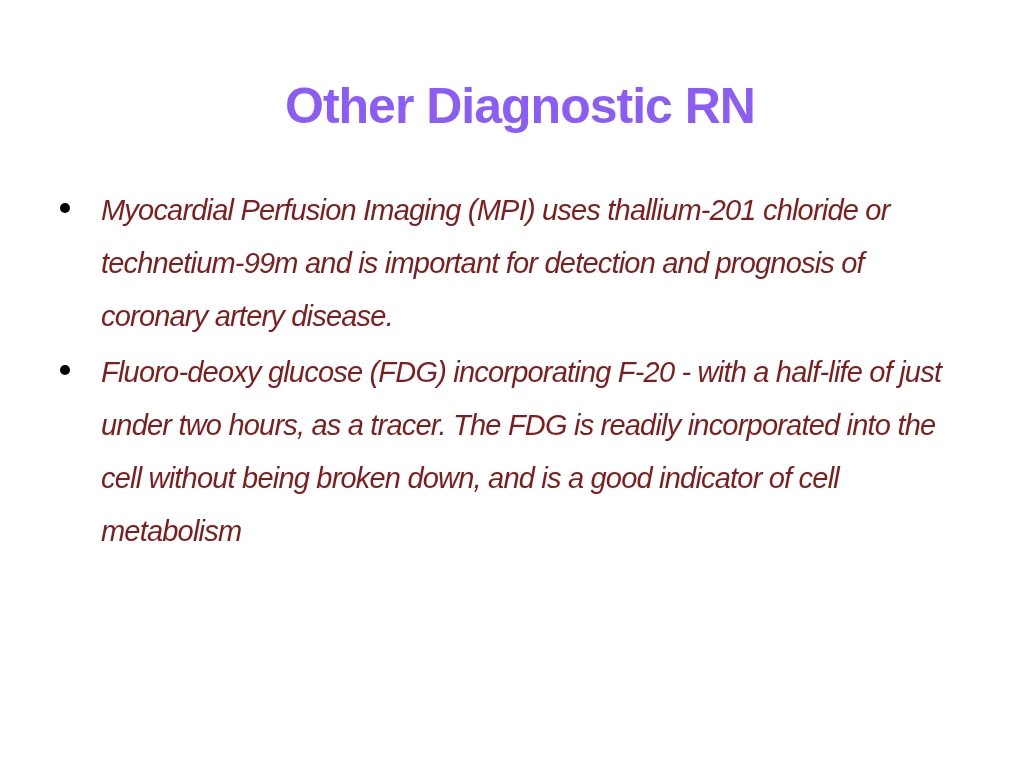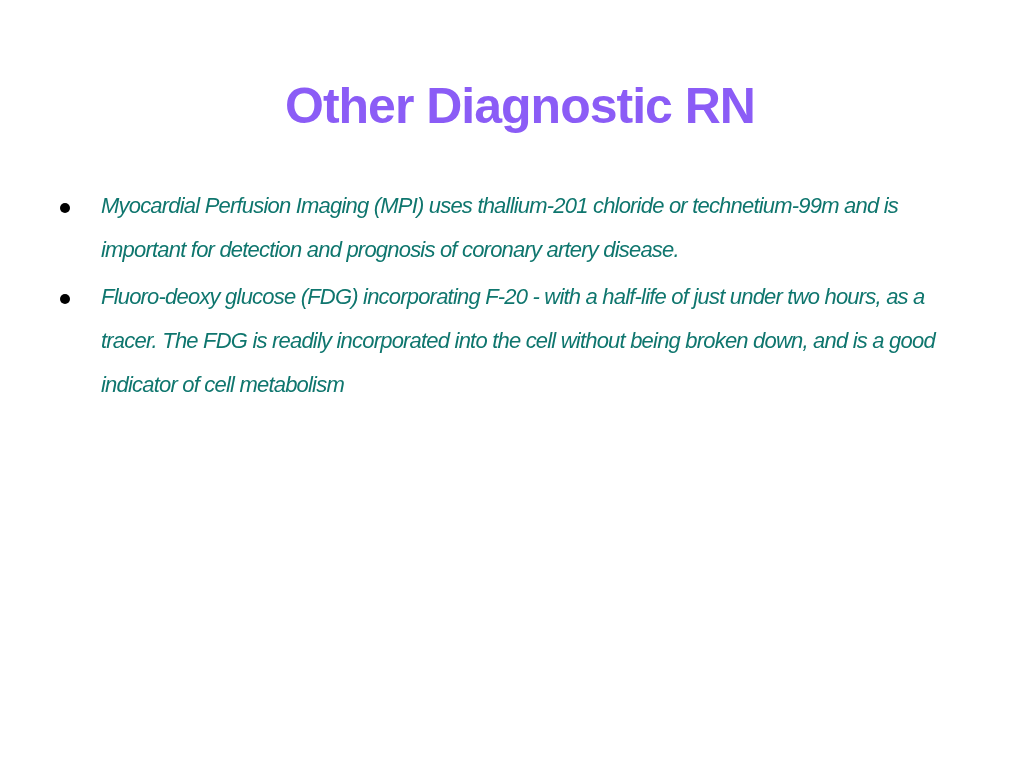--- a/index.html
+++ b/index.html
@@ -42,24 +42,24 @@
       width: 920px;
       margin: 0;
       padding: 0;
       list-style: none;
     }
     .bullet-item {
       position: relative;
       padding-left: 45px;
       font-family: "Liberation Sans", sans-serif;
       font-style: italic;
-      font-size: 22px;
-      line-height: 44px;
+      font-size: 29px;
+      line-height: 53px;
       letter-spacing: -0.8px;
-      color: #0f766e;
+      color: #7f1d1d;
       margin-bottom: 3px;
     }
     .bullet-dot {
       position: absolute;
       left: 4px;
       top: 19px;
       width: 10px;
       height: 10px;
       border-radius: 50%;
       background: #000000;

